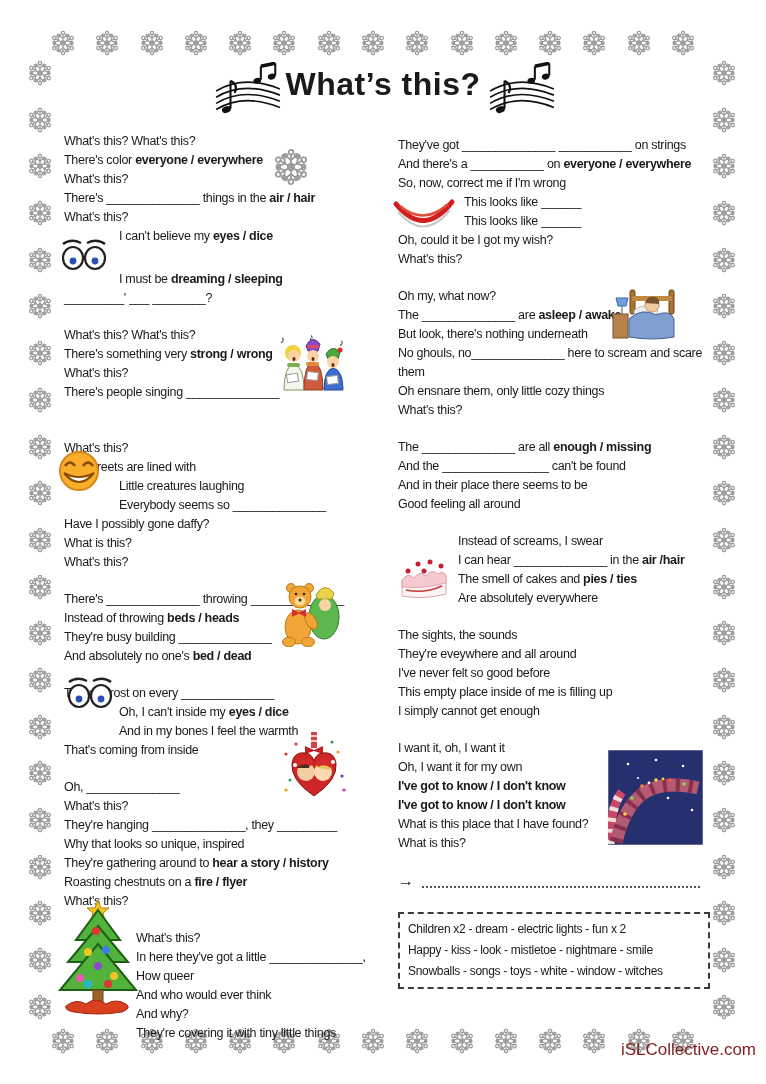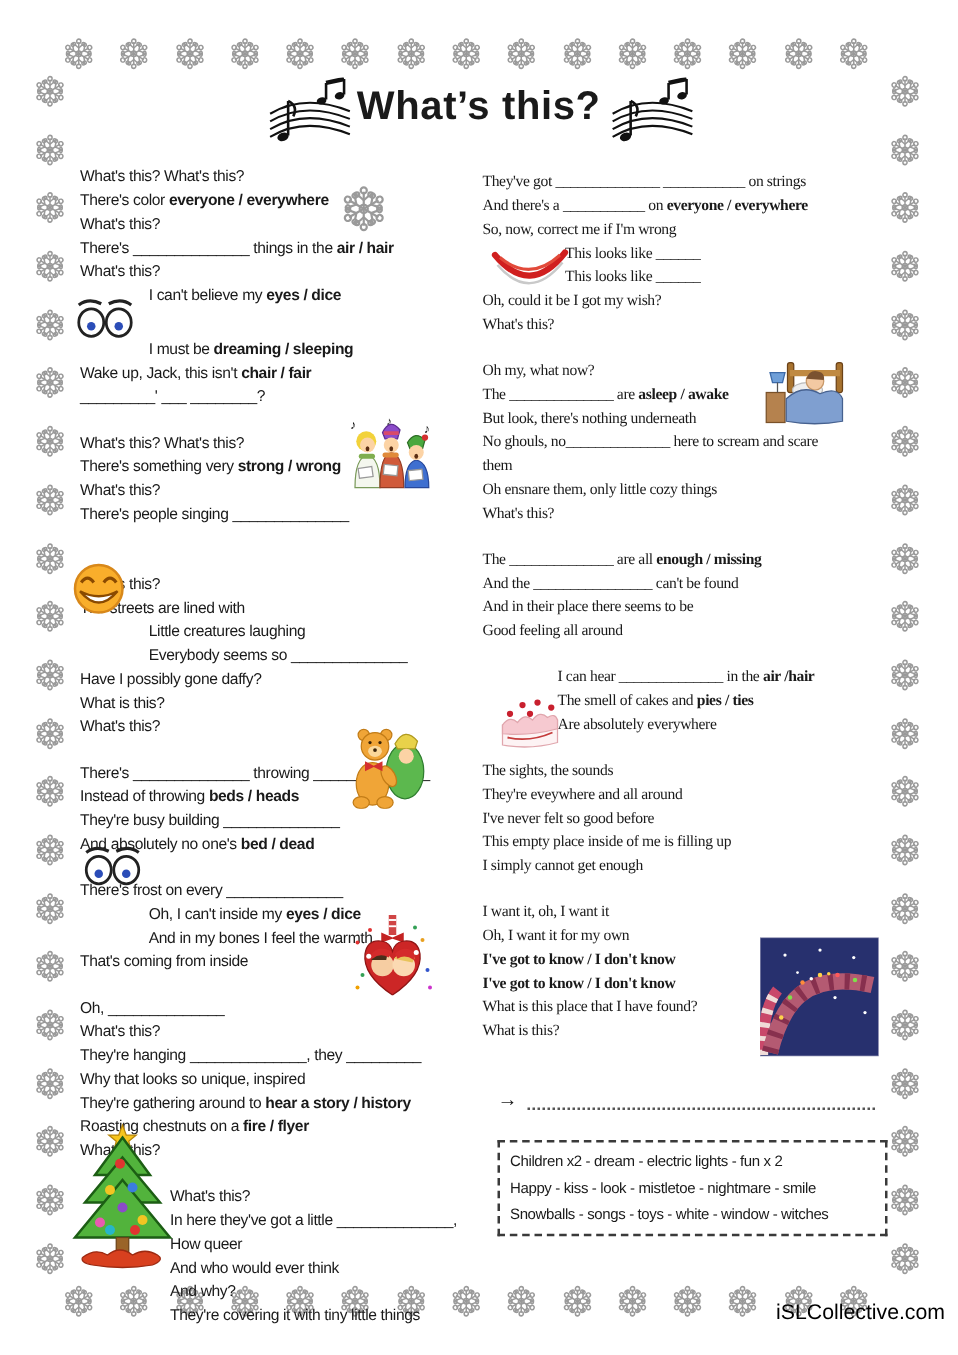--- a/index.html
+++ b/index.html
@@ -10,35 +10,35 @@
   
   .bf{width:26px;height:26px;flex:0 0 auto;}
   .border-row{position:absolute;left:50px;width:646px;display:flex;justify-content:space-between;}
   .border-col{position:absolute;top:60px;height:960px;display:flex;flex-direction:column;justify-content:space-between;}
   
   .title{position:absolute;top:66px;left:0;right:0;text-align:center;
          font-size:32px;font-weight:600;letter-spacing:.5px;}
   
   .col{position:absolute;font-size:12.5px;letter-spacing:-0.3px;}
   .col-left{left:64px;top:132px;width:332px;}
-  .col-right{left:386px;top:136px;width:316px;font-family:Liberation Serif, serif;}
+  .col-right{left:398px;top:136px;width:316px;}
   .stanza{margin:0 0 18px 0;}
   .line{line-height:19px;white-space:nowrap;}
   .line .b{font-weight:bold;}
   
   .art{position:absolute;}
   
   .arrow-row{position:absolute;left:398px;top:872px;width:302px;display:flex;align-items:center;}
   .arrow-row .glyph{font-size:16px;margin-right:8px;}
   .arrow-row .dots{flex:1;border-bottom:2px dotted #555;height:11px;}
   
   .word-bank{position:absolute;left:398px;top:912px;width:292px;border:2px dashed #3a3a3a;
              padding:5px 8px;font-size:12px;letter-spacing:-0.3px;line-height:21px;}
   
-  .watermark{position:absolute;right:10px;top:1040px;font-size:17px;color:#000000;}
+  .watermark{position:absolute;right:10px;top:1040px;font-size:17px;color:#7f1d1d;}
 </style>
 </head>
 <body>
 
 <svg width="0" height="0" style="position:absolute" aria-hidden="true">
   <defs>
     <g id="flakeArm" stroke="#9a9a9a" stroke-width="1.3" fill="none">
       <line x1="14" y1="14" x2="14" y2="4"></line>
       <circle cx="14" cy="3.2" r="1.8"></circle>
       <line x1="14" y1="9" x2="10.8" y2="6.2"></line>
@@ -319,21 +319,20 @@
 
 <div class="col col-left" id="colL">
     <div class="stanza">
       <div class="line"><span>What's this? What's this?</span></div>
       <div class="line"><span>There's color </span><span class="b">everyone / everywhere</span></div>
       <div class="line"><span>What's this?</span></div>
       <div class="line"><span>There's ______________ things in the </span><span class="b">air / hair</span></div>
       <div class="line"><span>What's this?</span></div>
       <div class="line" style="padding-left: 55px;"><span>I can't believe my </span><span class="b">eyes / dice</span></div>
       <div class="line" style="padding-left: 55px; margin-top: 24px;"><span>I must be </span><span class="b">dreaming / sleeping</span></div>
-      <div class="line"><span>Wake up, Jack, this isn't </span><span class="b">chair / fair</span></div>
       <div class="line"><span>_________'  ___   ________?</span></div>
     </div>
     <div class="stanza">
       <div class="line"><span>What's this? What's this?</span></div>
       <div class="line"><span>There's something very </span><span class="b">strong / wrong</span></div>
       <div class="line"><span>What's this?</span></div>
       <div class="line"><span>There's people singing ______________</span></div>
       <div class="line">&nbsp;</div>
     </div>
     <div class="stanza">
@@ -394,20 +393,21 @@
       <div class="line"><span>Oh ensnare them, only little cozy things</span></div>
       <div class="line"><span>What's this?</span></div>
     </div>
     <div class="stanza">
       <div class="line"><span>The ______________ are all </span><span class="b">enough / missing</span></div>
       <div class="line"><span>And the ________________ can't be found</span></div>
       <div class="line"><span>And in their place there seems to be</span></div>
       <div class="line"><span>Good feeling all around</span></div>
     </div>
     <div class="stanza">
+      <div class="line" style="padding-left: 60px;"><span>Instead of screams, I swear</span></div>
       <div class="line" style="padding-left: 60px;"><span>I can hear ______________ in the </span><span class="b">air /hair</span></div>
       <div class="line" style="padding-left: 60px;"><span>The smell of cakes and </span><span class="b">pies / ties</span></div>
       <div class="line" style="padding-left: 60px;"><span>Are absolutely everywhere</span></div>
     </div>
     <div class="stanza">
       <div class="line"><span>The sights, the sounds</span></div>
       <div class="line"><span>They're eveywhere and all around</span></div>
       <div class="line"><span>I've never felt so good before</span></div>
       <div class="line"><span>This empty place inside of me is filling up</span></div>
       <div class="line"><span>I simply cannot get enough</span></div>

